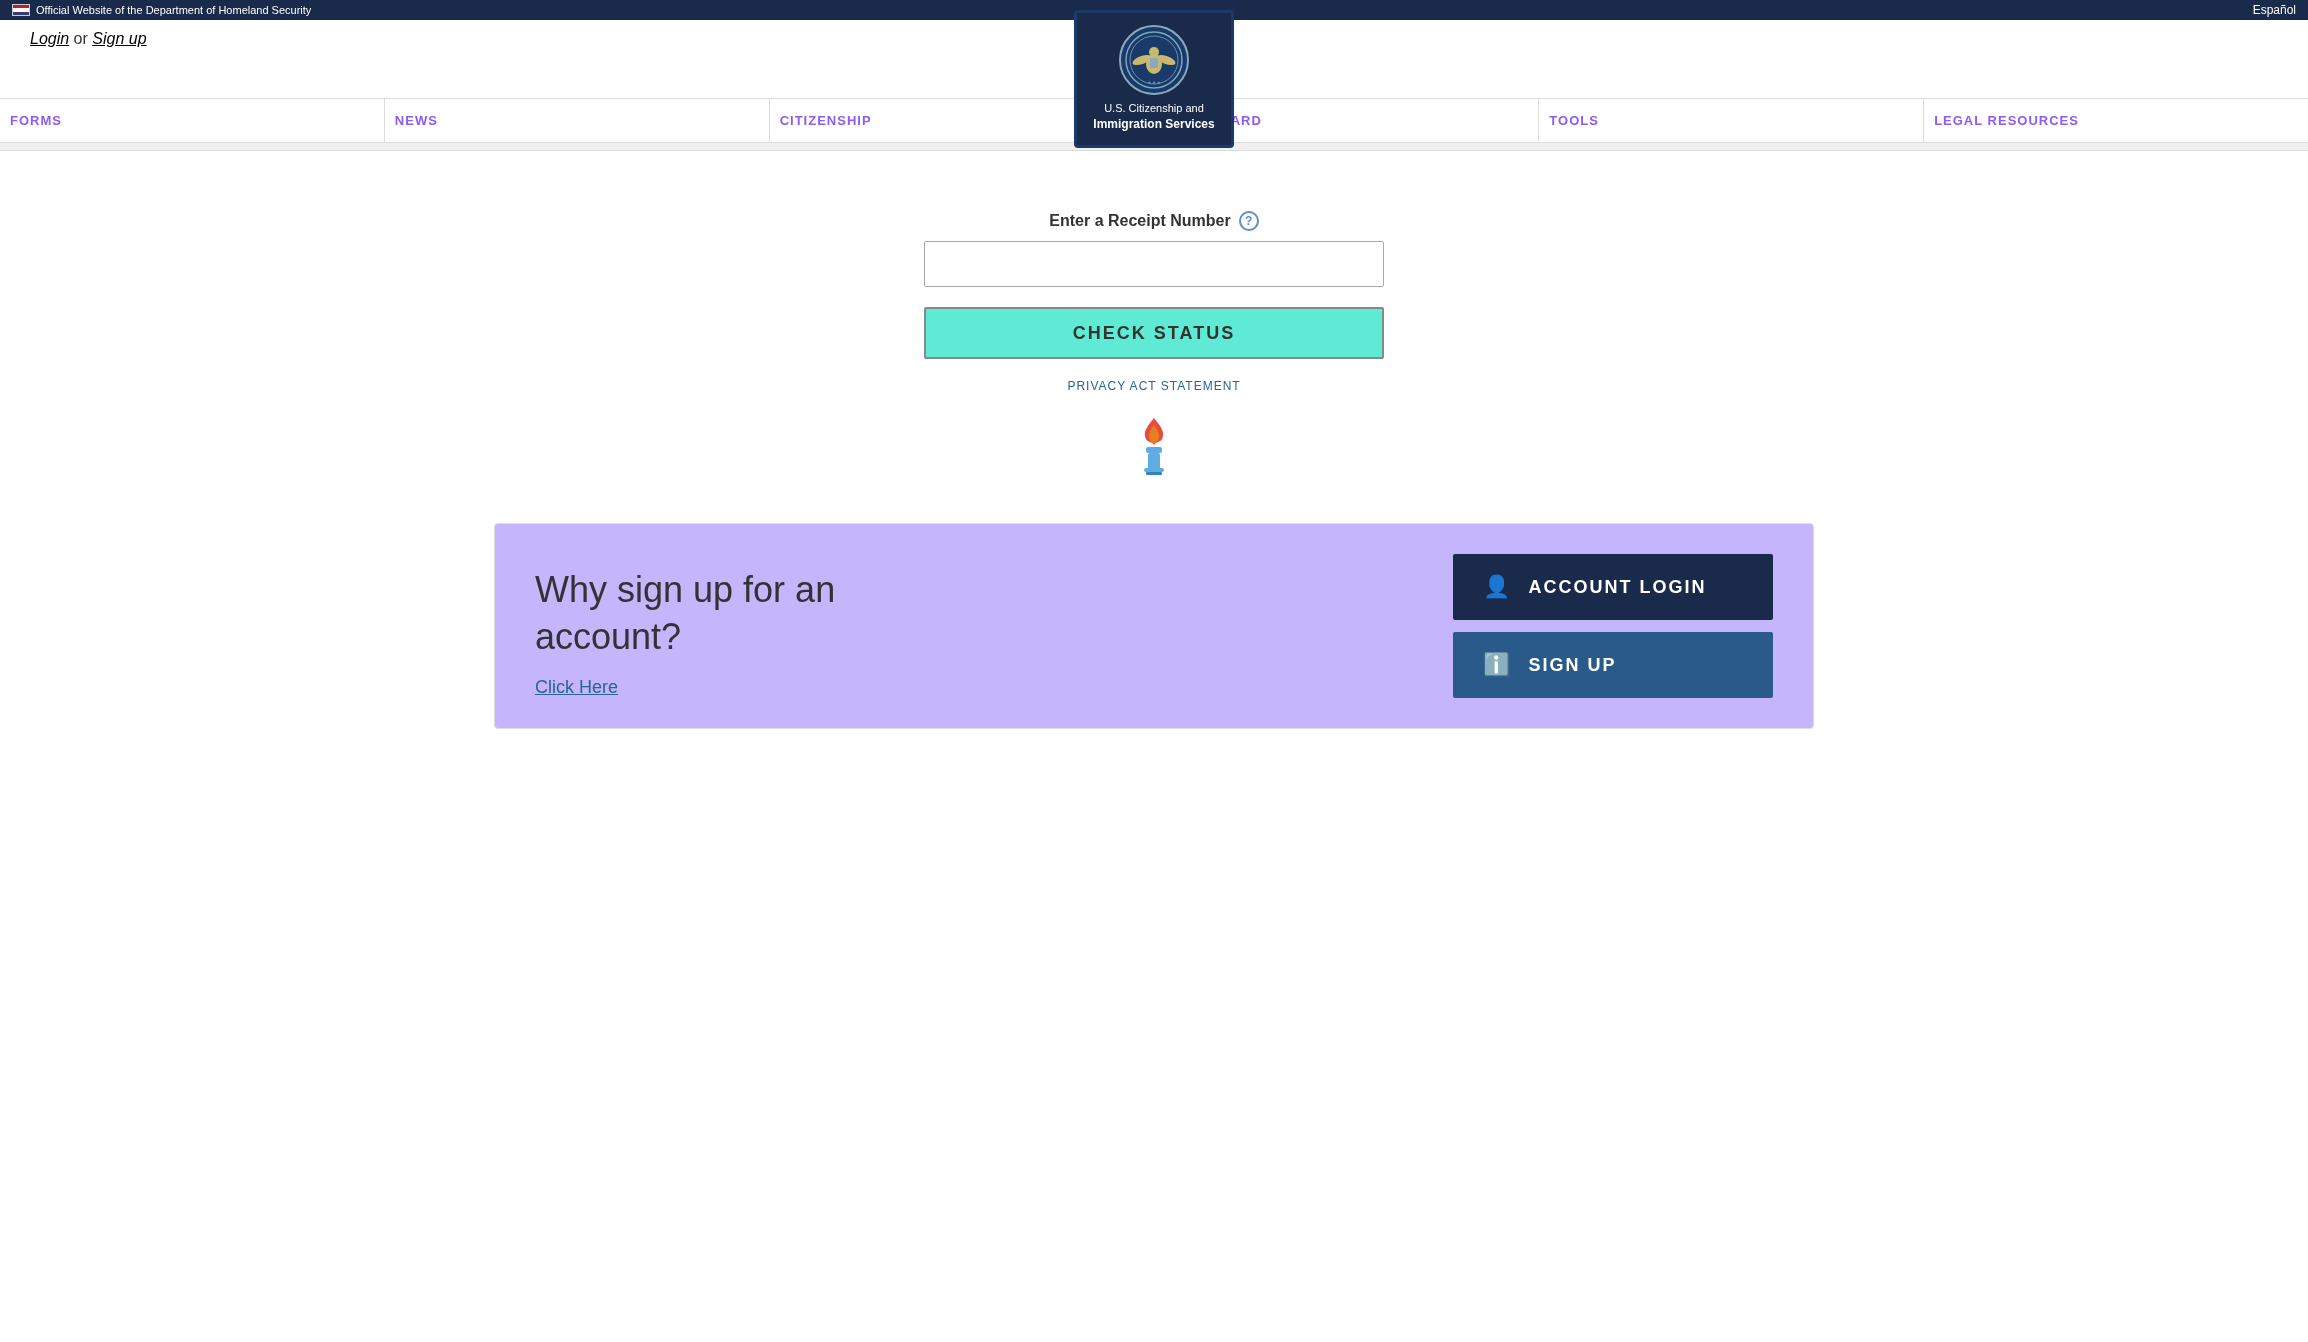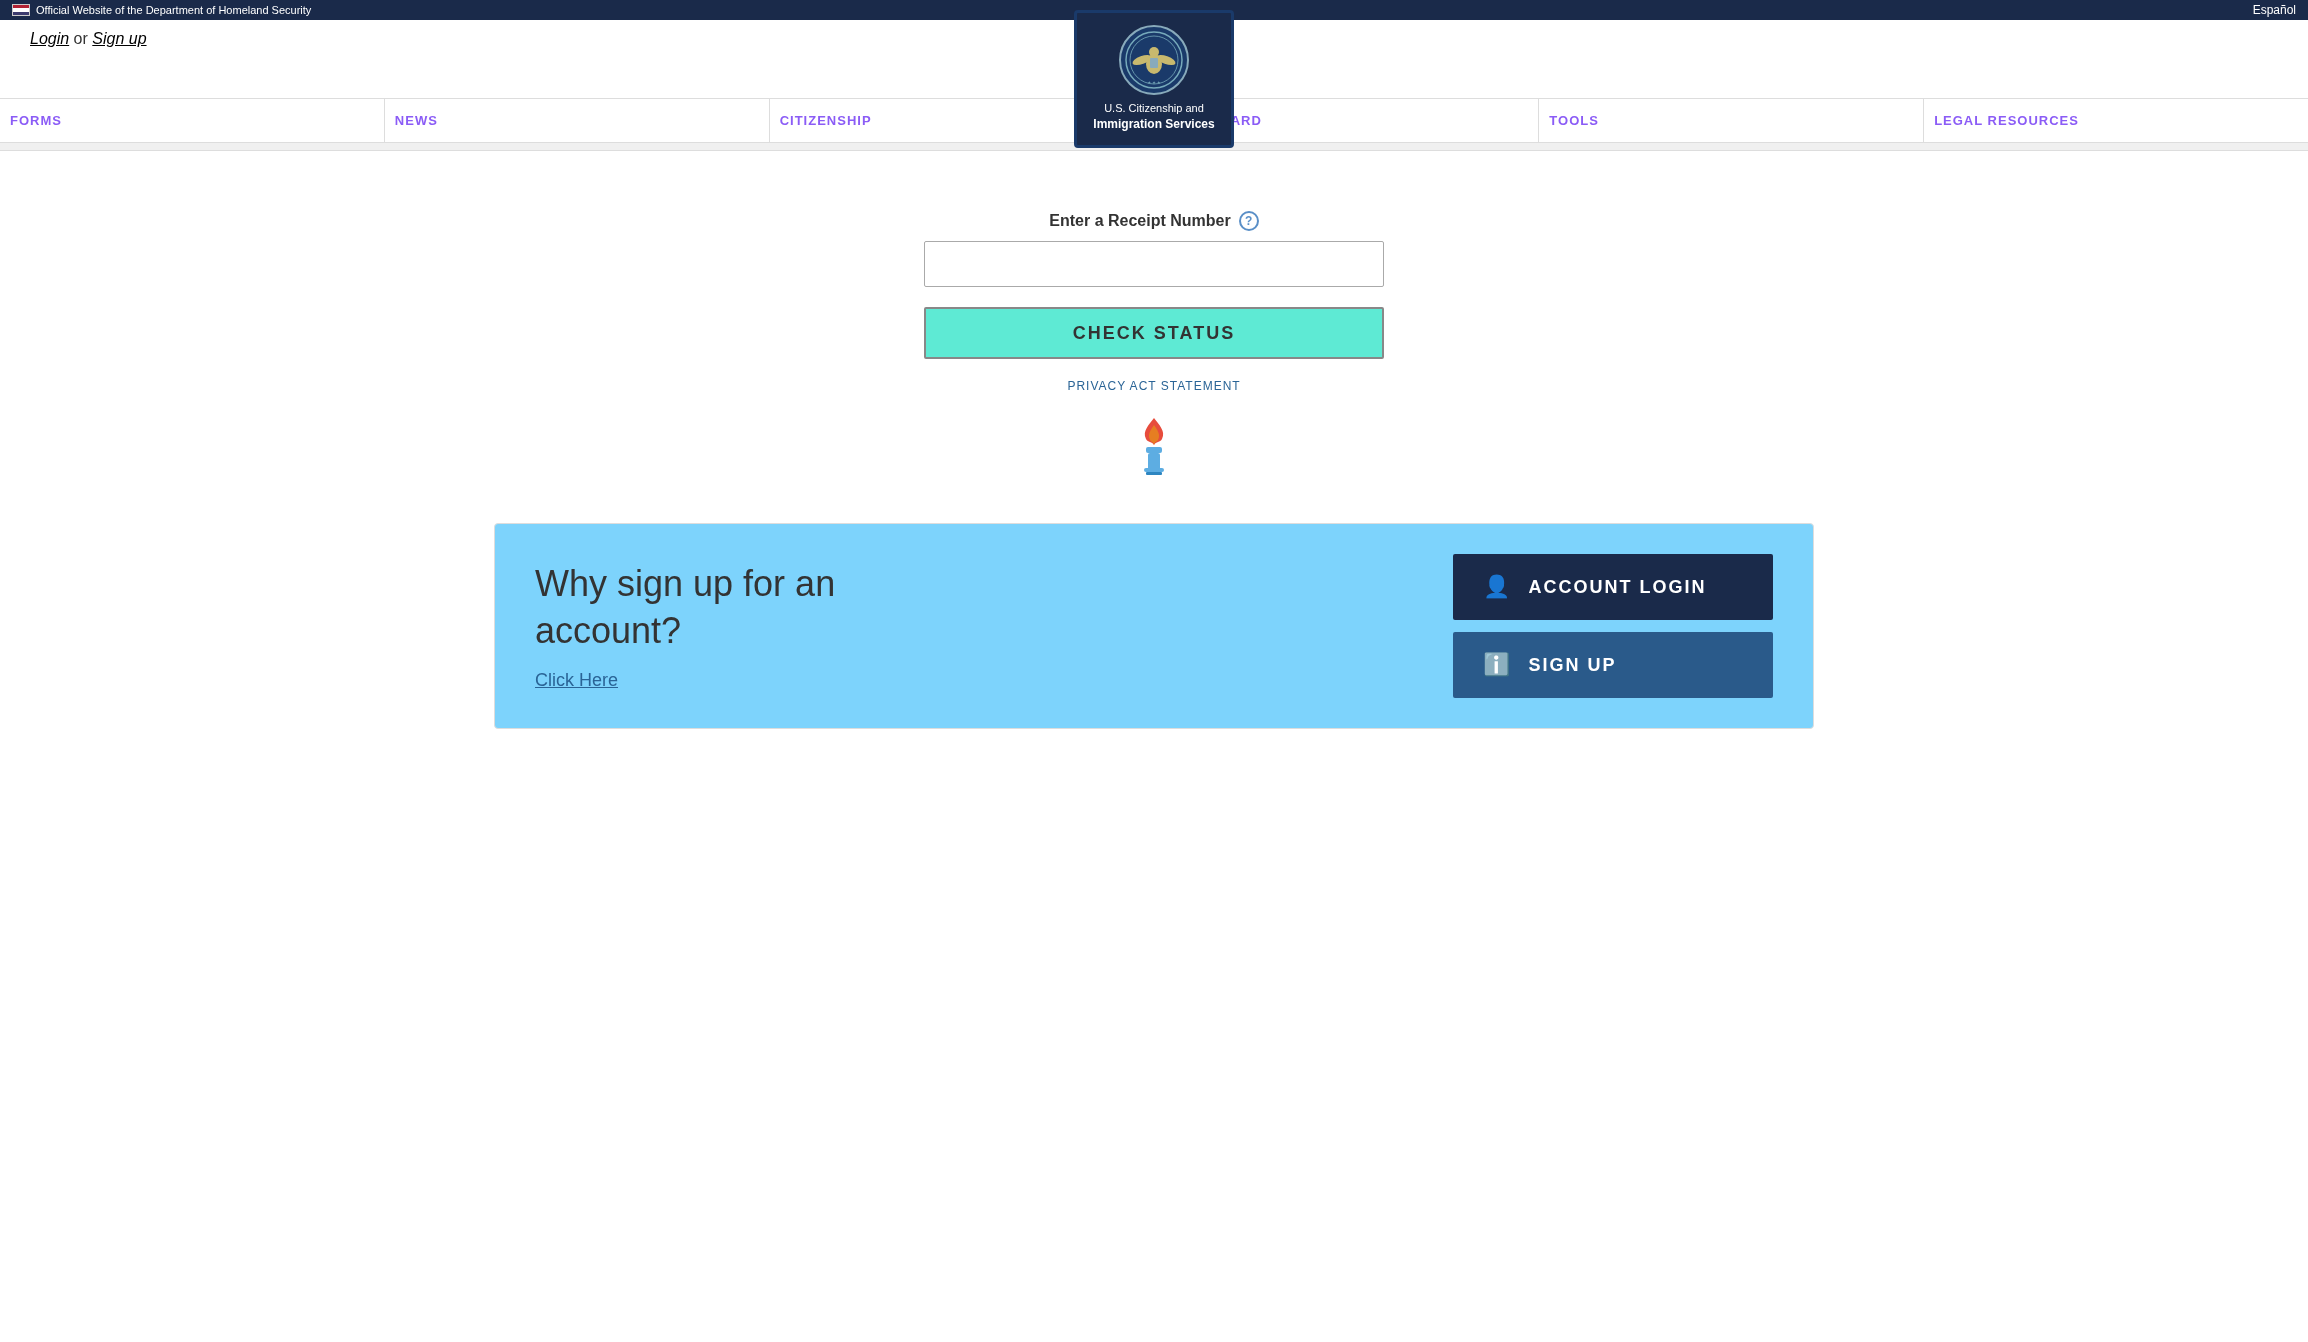--- a/index.html
+++ b/index.html
@@ -188,23 +188,23 @@
       height: 70px;
     }
     .torch-svg { width: 60px; height: 70px; }
 
     
     .signup-section {
       border: 1px solid #ddd;
       border-radius: 4px;
       margin: 10px 20px;
       display: flex;
-      align-items: center;
+      align-items: flex-end;
       padding: 30px 40px;
-      background: #7dd3fc;
+      background: #c4b5fd;
       gap: 24px;
     }
     .signup-text { flex: 1; }
     .signup-text h2 {
       font-size: 36px;
       font-weight: 300;
       color: #333;
       line-height: 1.3;
       margin-bottom: 16px;
     }

